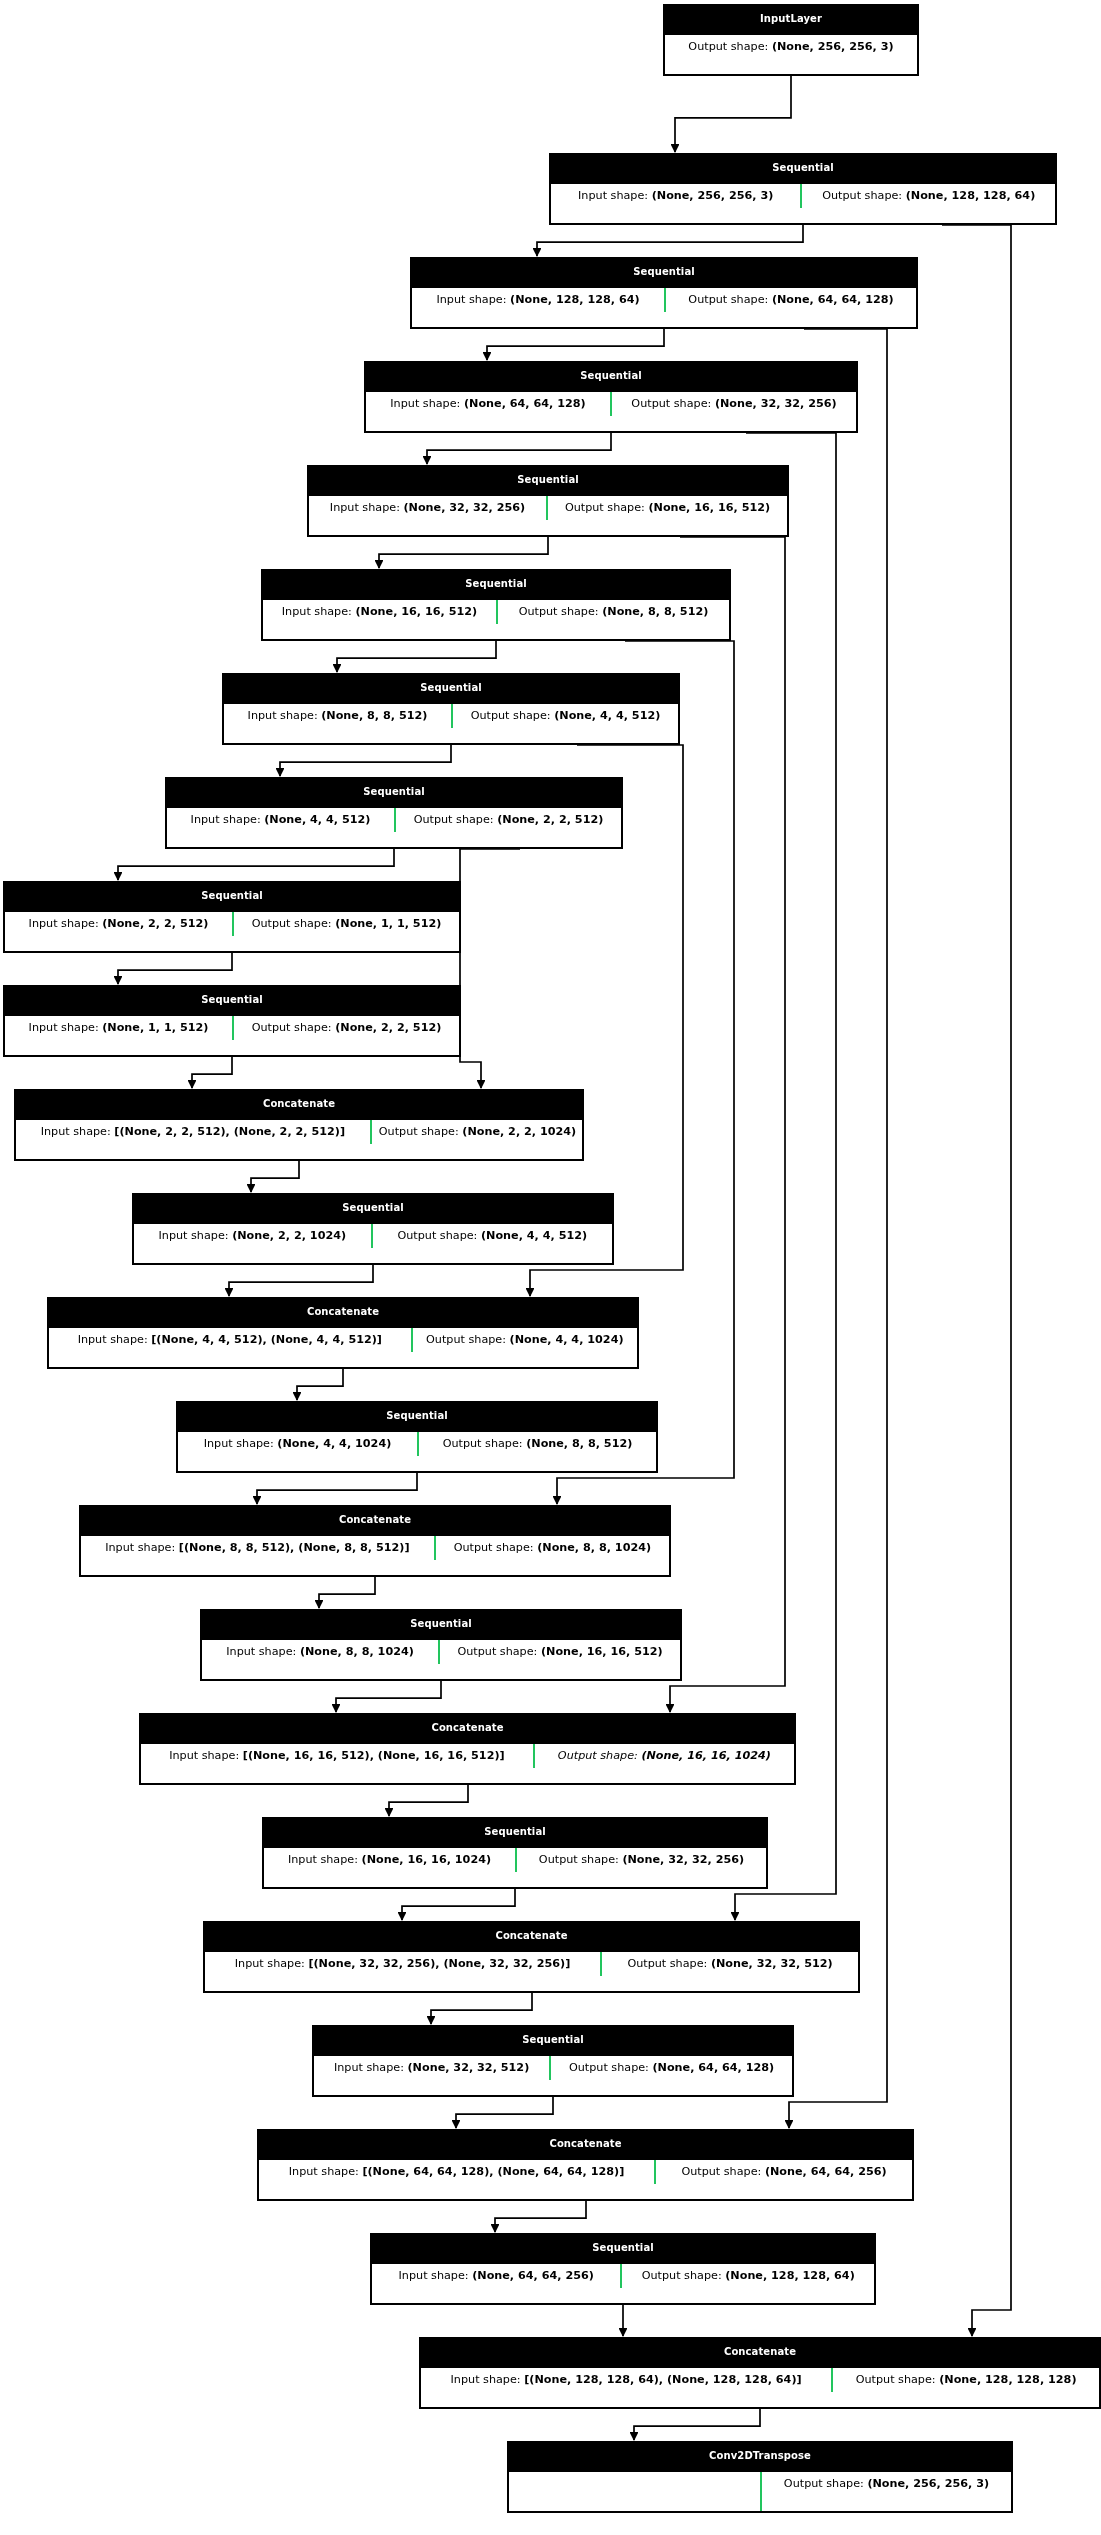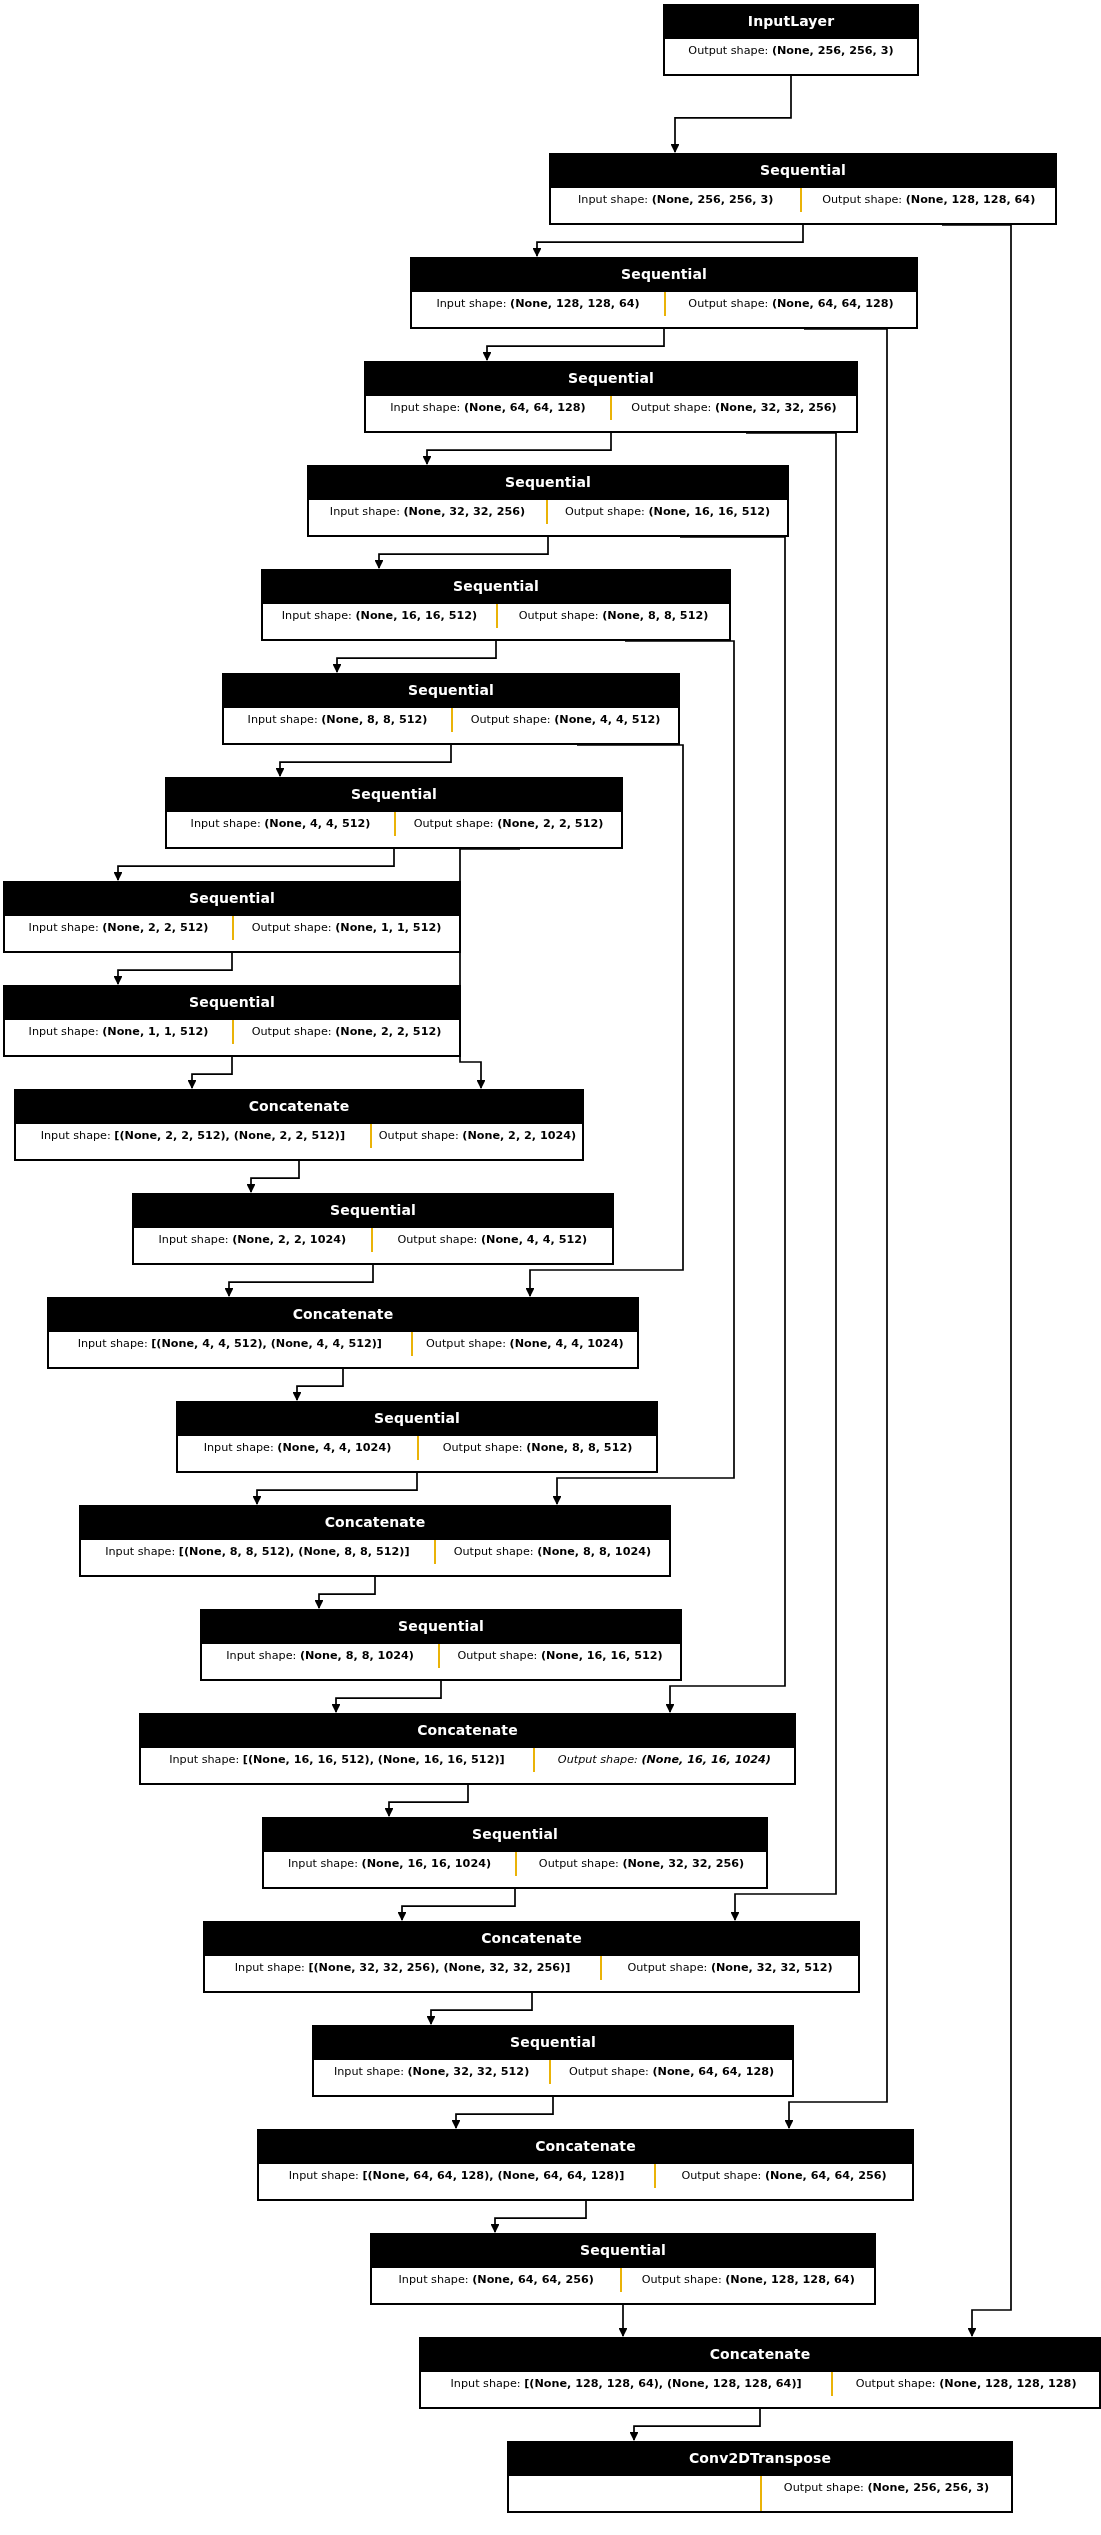--- a/index.html
+++ b/index.html
@@ -26,21 +26,21 @@
     box-sizing:border-box;
     border:2px solid #000000;
     background:#ffffff;
     overflow:hidden;
   }
   .node-title{
     background:#000000;
     color:#ffffff;
     font-weight:bold;
     text-align:center;
-    font-size:14px;
+    font-size:10px;
     line-height:1;
     padding:8px 4px 9px 4px;
     white-space:nowrap;
     letter-spacing:0.1px;
   }
   .node-body{
     display:flex;
     background:#ffffff;
     border-top:2px solid #000000;
   }
@@ -49,21 +49,21 @@
     box-sizing:border-box;
     padding:6px 7px 7px 7px;
     font-size:11.2px;
     line-height:1;
     color:#000000;
     white-space:nowrap;
     text-align:center;
     background:#ffffff;
   }
   .cell + .cell{
-    border-left:2px solid #eab308;
+    border-left:2px solid #22c55e;
   }
   .cell .lbl{font-weight:normal;}
   .cell .val{font-weight:bold;}
   .node.single .node-body{justify-content:center;}
   .node.single .cell{flex:1 1 auto;}
 </style>
 </head>
 <body>
 
 <div id="canvas">

